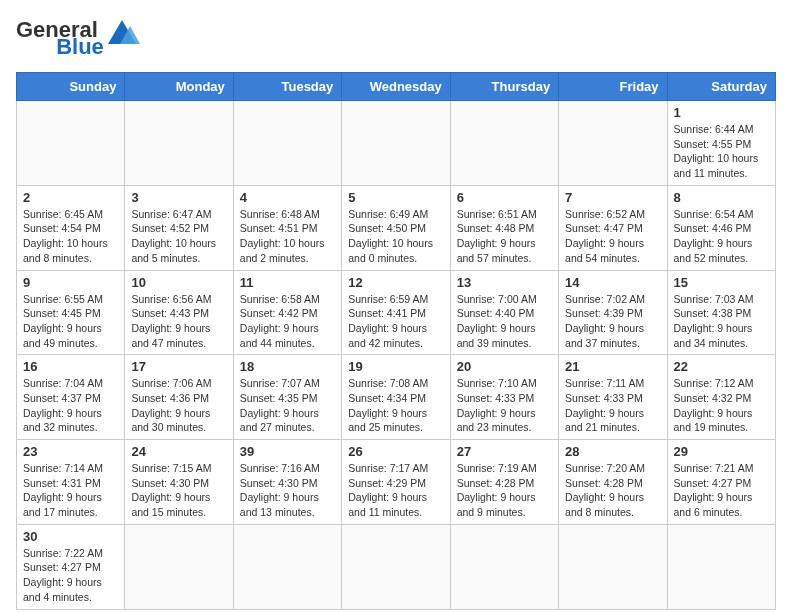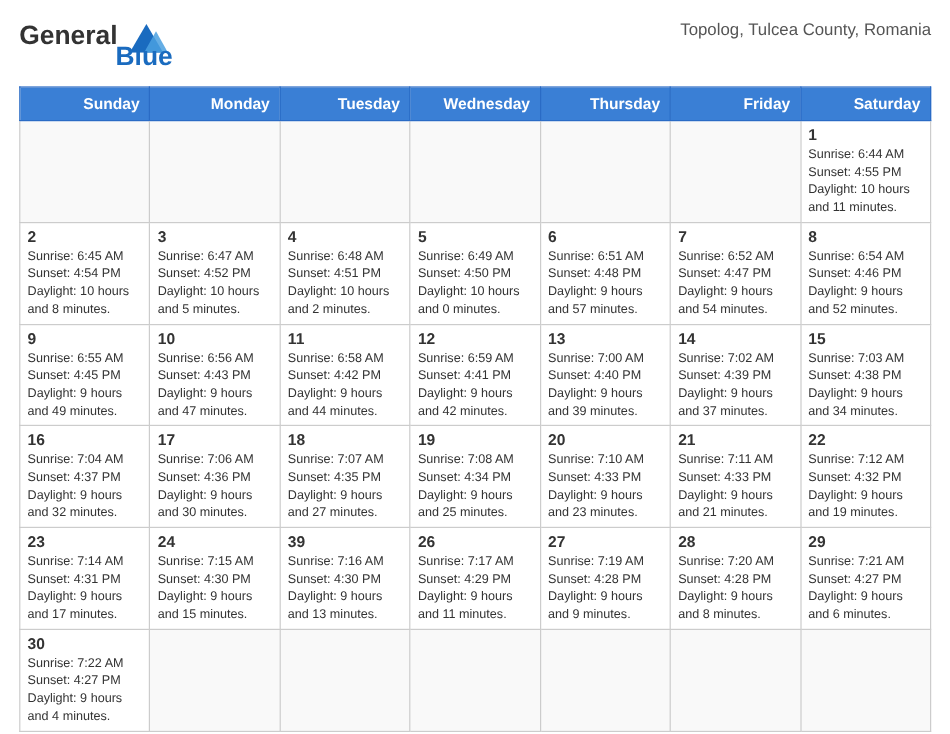--- a/index.html
+++ b/index.html
@@ -12,21 +12,21 @@
     }
     .header-section {
       display: flex;
       justify-content: space-between;
       align-items: flex-start;
       margin-bottom: 12px;
     }
     .logo-area {
       display: flex;
       flex-direction: column;
-      align-items: flex-end;
+      align-items: center;
     }
     .title-area {
       text-align: right;
     }
     .month-title {
       font-size: 32px;
       font-weight: bold;
       color: #333;
     }
     .subtitle {
@@ -83,21 +83,20 @@
     <div style="display:flex; align-items:center; gap:0px;">
       <span style="font-size:22px; font-weight:bold; color:#333;">General</span>
       <svg width="44" height="28" viewBox="0 0 44 28" style="margin-left:2px;">
         <polygon points="8,28 22,4 36,28" fill="#1a6bbf"></polygon>
         <polygon points="20,28 30,10 40,28" fill="#4aa0e0" opacity="0.85"></polygon>
       </svg>
     </div>
     <span style="font-size:22px; font-weight:bold; color:#1a6bbf; margin-top:-10px; margin-left:0px;">Blue</span>
   </div>
   <div class="title-area">
-    <div class="subtitle">Topolog, Tulcea County, Romania</div>
   </div>
 </div>
 
 <table class="calendar" id="cal-table">
   <thead id="cal-head">
       <tr>
         <th>Sunday</th>
         <th>Monday</th>
         <th>Tuesday</th>
         <th>Wednesday</th>

